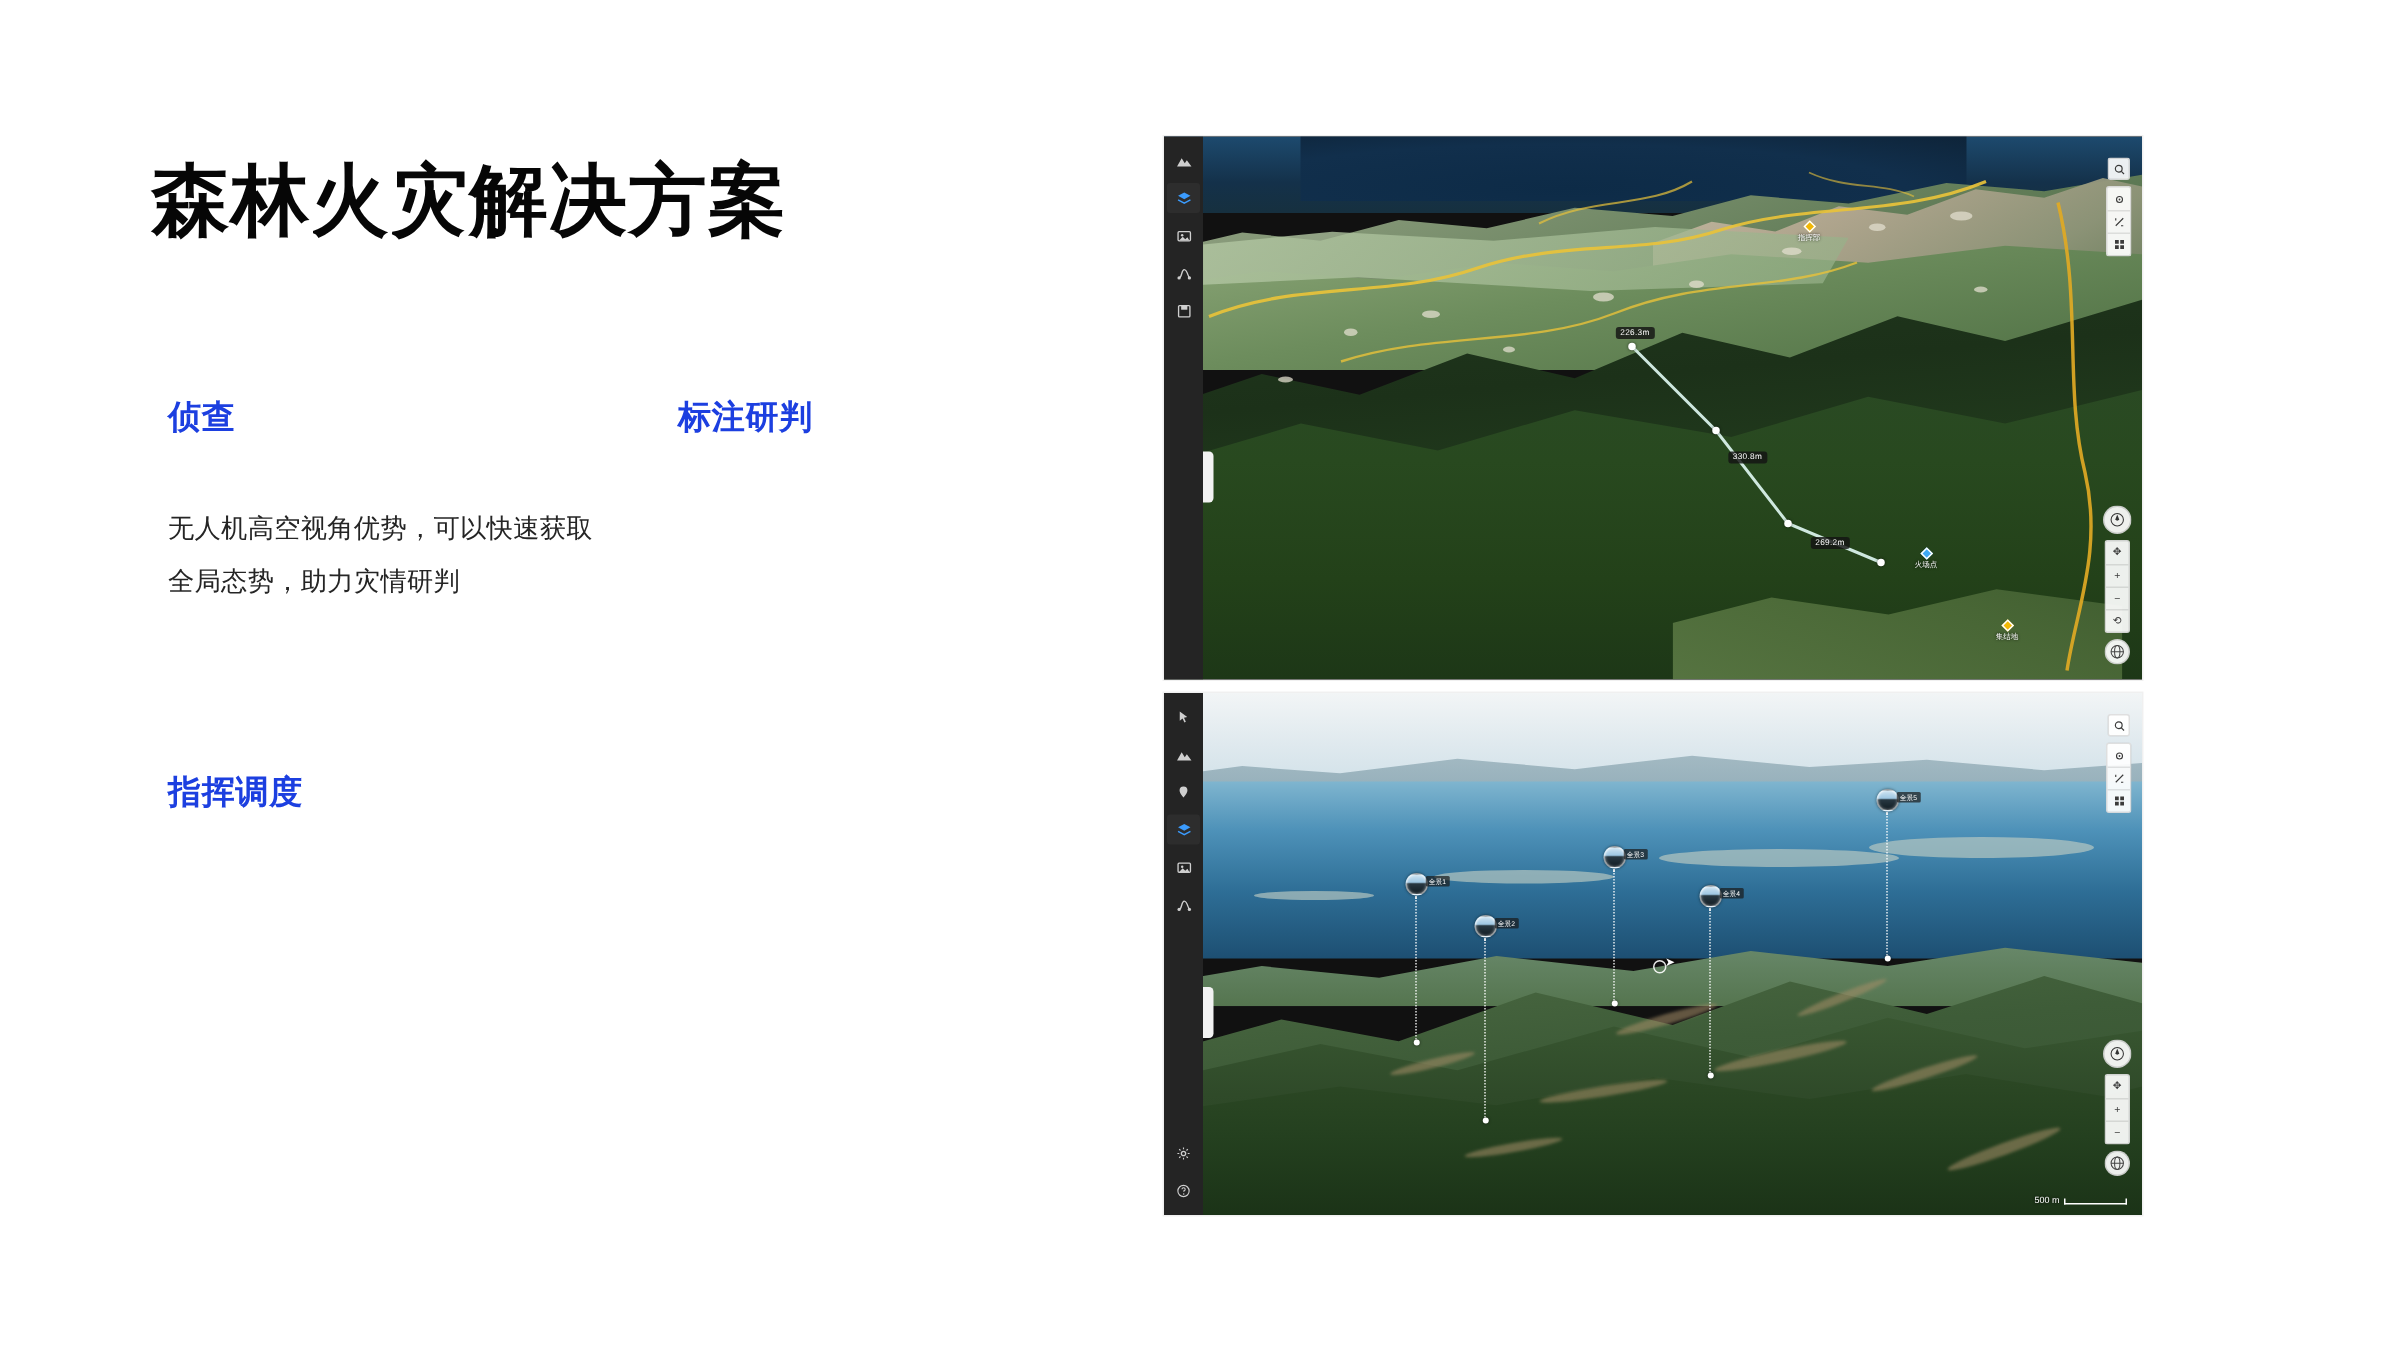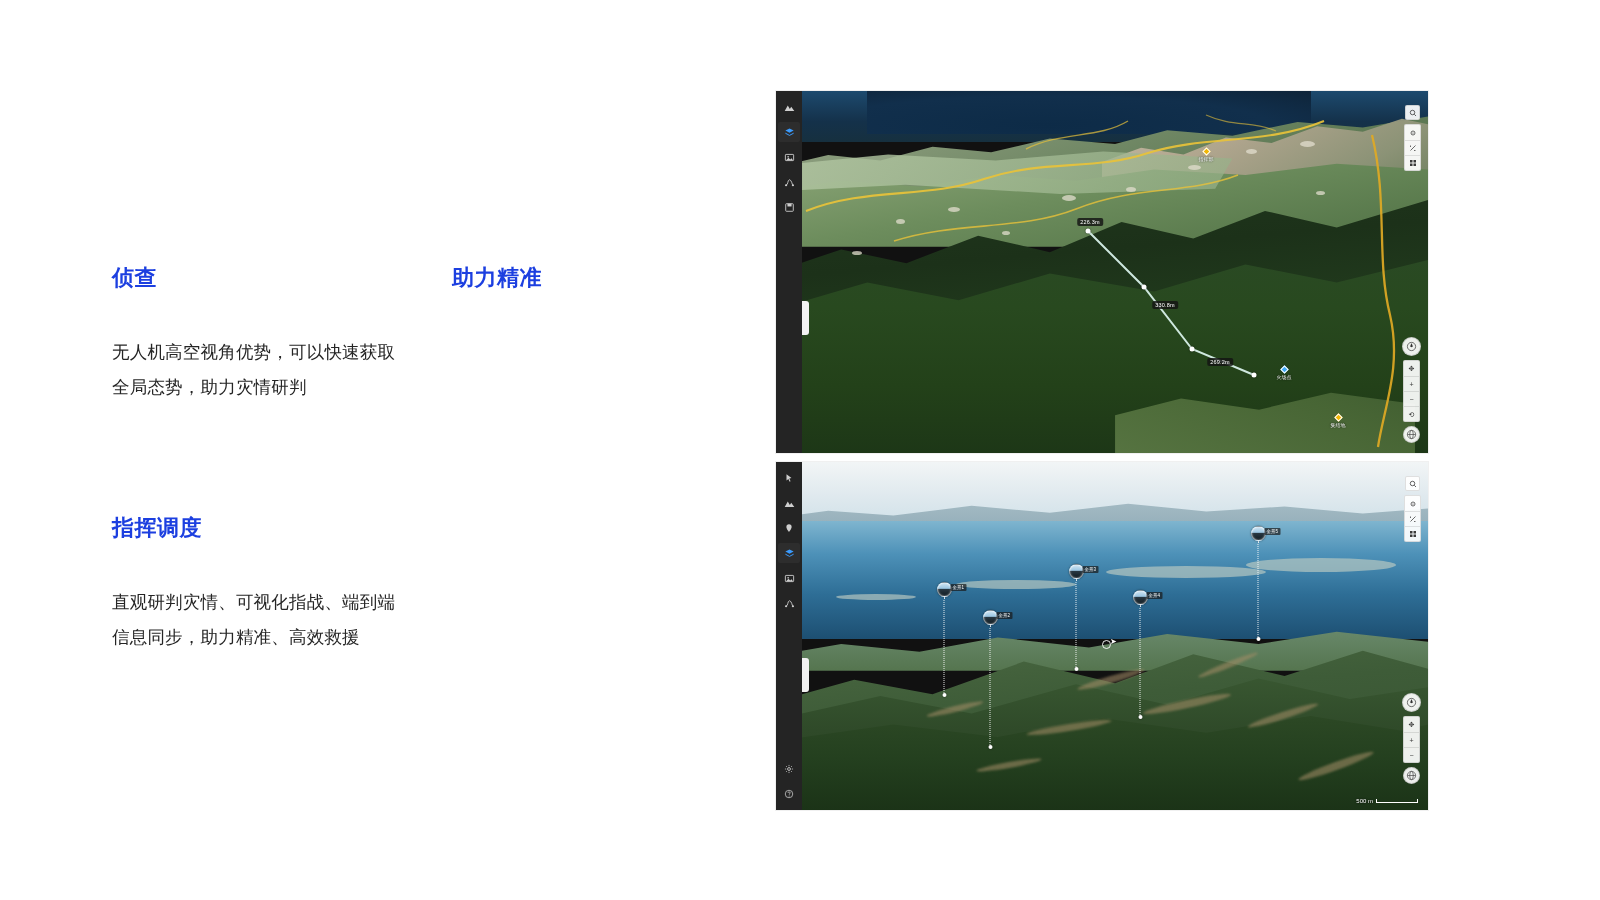--- a/index.html
+++ b/index.html
@@ -280,36 +280,36 @@
   .watermark {
     position: absolute; left: 12%; bottom: 2px; z-index: 4;
     color: rgba(255,255,255,.22); font-size: 9px; letter-spacing: 3px;
   }
 </style>
 </head>
 <body>
 
 <div class="slide">
 
+  <h1 class="page-title">森林火灾解决方案</h1>
 
   <div class="feature-grid">
 
     <div class="feature">
       <div class="feature-heading">侦查</div>
       <div class="feature-body">无人机高空视角优势，可以快速获取全局态势，助力灾情研判</div>
     </div>
 
     <div class="feature">
-      <div class="feature-heading">助力精准</div>
+      <div class="feature-heading">标注研判</div>
     </div>
 
 
     <div class="feature">
       <div class="feature-heading">指挥调度</div>
-      <div class="feature-body">直观研判灾情、可视化指战、端到端信息同步，助力精准、高效救援</div>
     </div>
 
   </div>
 
   <div class="shot" id="shot-top">
     <div class="map-canvas">
       <div class="t-sky"></div>
       <div class="t-water"></div>
       <div class="t-ridge-far"></div>
       <div class="t-rock-patch"></div>

